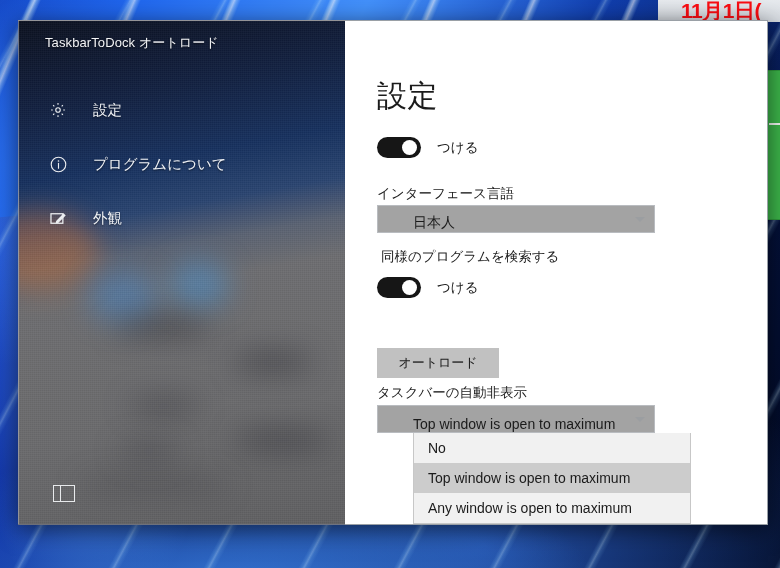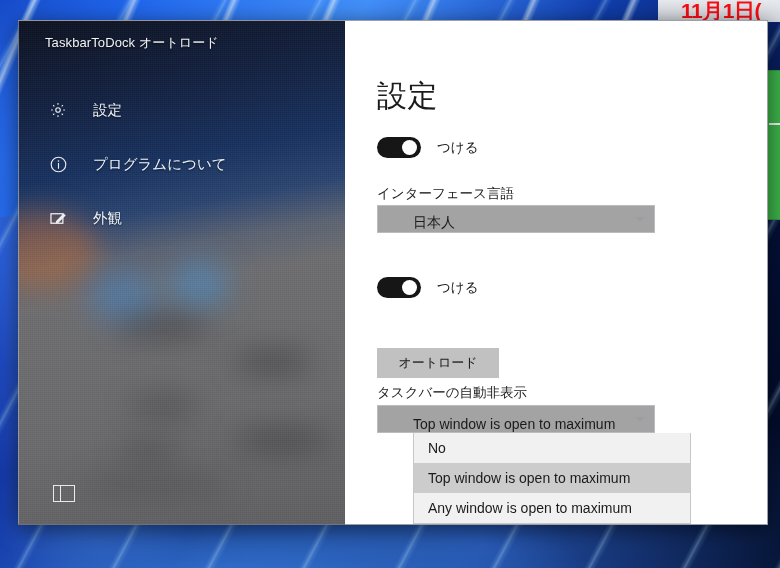--- a/index.html
+++ b/index.html
@@ -398,20 +398,23 @@
       </div>
 
       <div style="position:absolute; left:32px; top:163px;">
         <span class="field-label">インターフェース言語</span>
       </div>
       <div class="combo" style="position:absolute; left:32px; top:184px; width:278px;">
         <span class="combo-value">日本人</span>
         <span class="caret"></span>
       </div>
 
+      <div style="position:absolute; left:36px; top:226px;">
+        <span class="field-label">同様のプログラムを検索する</span>
+      </div>
       <div class="row-toggle" style="position:absolute; left:32px; top:256px;">
         <span class="switch">
           <span class="knob"></span>
         </span>
         <span class="toggle-text">つける</span>
       </div>
 
       <button class="btn" style="position:absolute; left:32px; top:327px; width:122px;">オートロード</button>
 
       <div style="position:absolute; left:32px; top:362px;">

